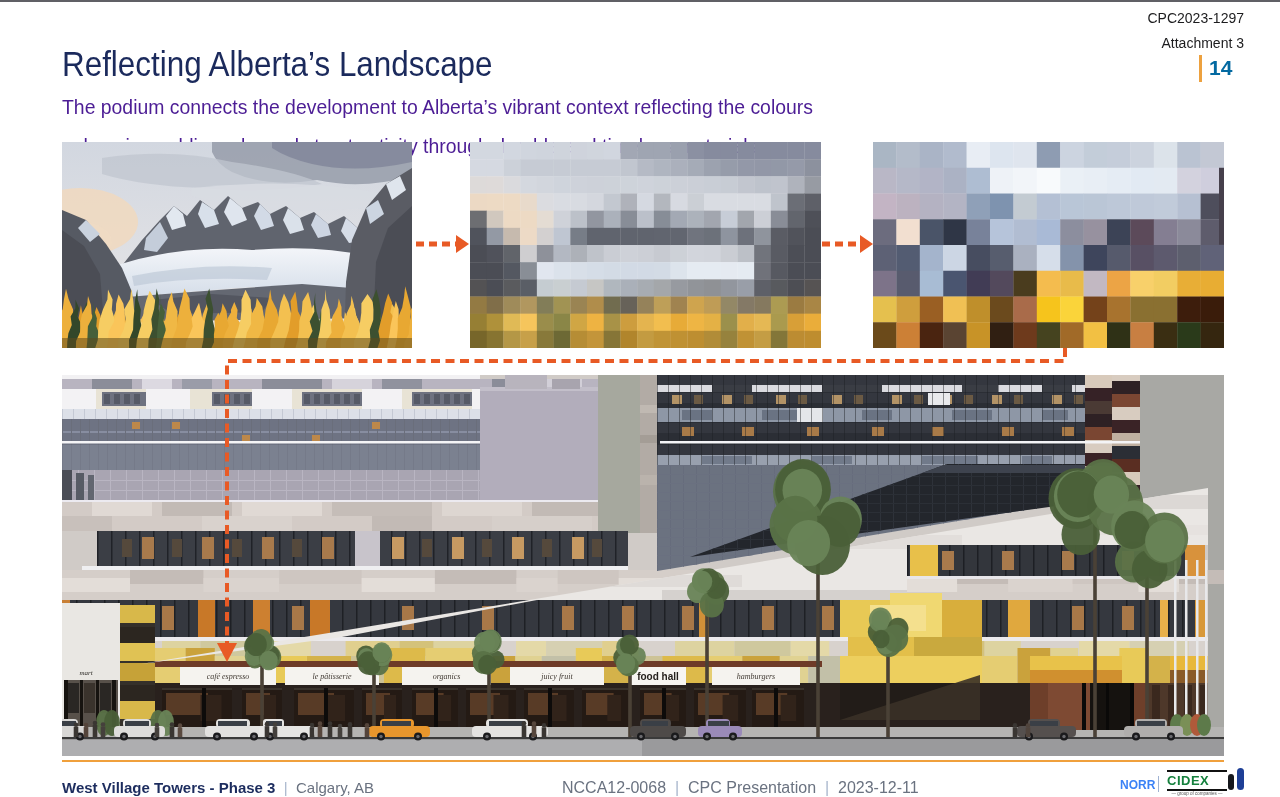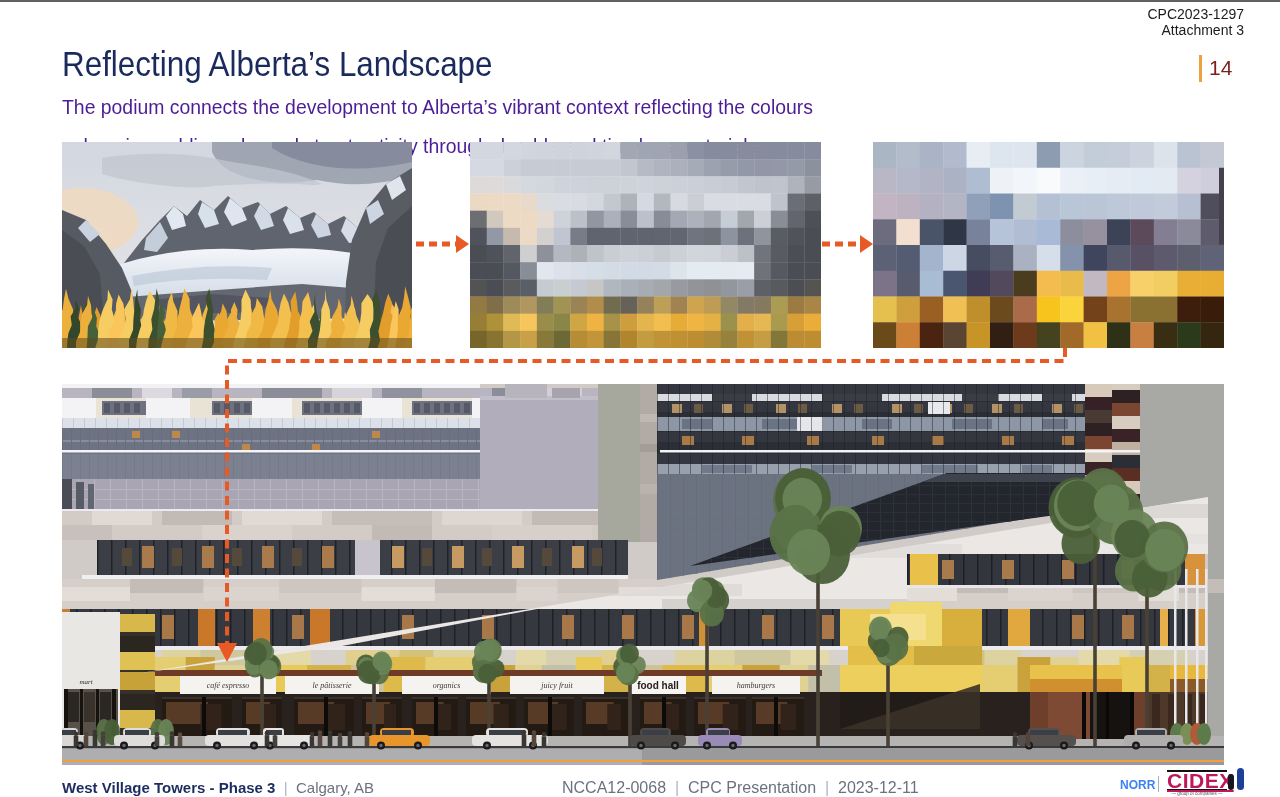--- a/index.html
+++ b/index.html
@@ -4,26 +4,26 @@
 <style>
 html,body{margin:0;padding:0;}
 body{width:1280px;height:797px;background:#ffffff;font-family:"Liberation Sans",sans-serif;position:relative;overflow:hidden;}
 .abs{position:absolute;}
 </style>
 </head>
 <body>
 
 <div class="abs" style="left:0;top:0;width:1280px;height:2px;background:#606065;"></div>
 
-<div class="abs" style="right:36px;top:6px;text-align:right;font-size:14px;line-height:16px;color:#1c1c1e;">CPC2023-1297<br>Attachment 3</div>
+<div class="abs" style="right:36px;top:6px;text-align:right;font-size:14px;line-height:25px;color:#1c1c1e;">CPC2023-1297<br>Attachment 3</div>
 
 <div class="abs" style="left:62px;top:44px;font-size:35px;font-weight:500;color:#1b2a5c;line-height:40px;transform:scaleX(0.897);transform-origin:0 0;white-space:nowrap;">Reflecting Alberta’s Landscape</div>
 
 <div class="abs" style="left:1199px;top:55px;width:2.5px;height:27px;background:#eda13f;"></div>
-<div class="abs" style="left:1209px;top:56px;font-size:21px;font-weight:normal;color:#7f1d1d;">14</div>
+<div class="abs" style="left:1209px;top:56px;font-size:21px;font-weight:bold;color:#0369a1;">14</div>
 
 <div class="abs" style="left:62px;top:88px;font-size:19.4px;line-height:39px;color:#4c1d95;">The podium connects the development to Alberta’s vibrant context reflecting the colours<br>enhancing public realm and street activity through durable and timeless materials</div>
 
 <div class="abs" style="left:62px;top:142px;width:350px;height:206px;overflow:hidden;" id="img1">
 <svg width="350" height="206" viewBox="0 0 350 206">
 <defs>
 <linearGradient id="sky" x1="0" y1="0" x2="0" y2="1">
 <stop offset="0" stop-color="#d2d7e0"></stop>
           <stop offset="0.55" stop-color="#dfe0e4"></stop>
           <stop offset="1" stop-color="#eae6e2"></stop>
@@ -532,21 +532,21 @@
 <svg class="abs" style="left:414px;top:232px;" width="56" height="24" viewBox="0 0 56 24">
 <line x1="2" y1="12" x2="42" y2="12" stroke="#e85a25" stroke-width="5" stroke-dasharray="8 5"></line>
 <path d="M42,3 L55,12 L42,21 Z" fill="#e85a25"></path>
 </svg>
 
 <svg class="abs" style="left:822px;top:232px;" width="52" height="24" viewBox="0 0 52 24">
 <line x1="0" y1="12" x2="38" y2="12" stroke="#e85a25" stroke-width="5" stroke-dasharray="8 5"></line>
 <path d="M38,3 L51,12 L38,21 Z" fill="#e85a25"></path>
 </svg>
 
-<div class="abs" style="left:62px;top:375px;width:1162px;height:381px;margin-top:9px;" id="bldg">
+<div class="abs" style="left:62px;top:375px;width:1162px;height:381px;" id="bldg">
 <svg width="1162" height="381" viewBox="0 0 1162 381">
 
 <rect x="0.0" y="0.0" width="1162.0" height="381.0" fill="#d0cbc7"></rect>
 <rect x="0.0" y="0.0" width="418.0" height="5.0" fill="#f2f1f3"></rect>
 
 <rect x="0.0" y="4.0" width="536.0" height="10.0" fill="#b8b4c0"></rect>
 <rect x="30.0" y="4.0" width="40.0" height="10.0" fill="#8b8d99"></rect>
 <rect x="120.0" y="4.0" width="30.0" height="10.0" fill="#9a9ca8"></rect>
 <rect x="200.0" y="4.0" width="60.0" height="10.0" fill="#8b8d99"></rect>
 <rect x="320.0" y="4.0" width="40.0" height="10.0" fill="#90929e"></rect>
@@ -1724,19 +1724,19 @@
 <div class="abs" style="left:62px;top:760px;width:1162px;height:2px;background:#f0a03c;"></div>
 
 <div class="abs" style="left:62px;top:779px;font-size:15px;color:#6a7280;"><span style="font-weight:bold;color:#1c2c5e;">West Village Towers - Phase 3</span><span style="color:#a8b6cc;"> &nbsp;|&nbsp; </span>Calgary, AB</div>
 
 <div class="abs" style="left:562px;top:779px;font-size:16px;color:#6a7280;">NCCA12-0068<span style="color:#a8b6cc;"> &nbsp;|&nbsp; </span>CPC Presentation<span style="color:#a8b6cc;"> &nbsp;|&nbsp; </span>2023-12-11</div>
 
 <div class="abs" style="left:1120px;top:778px;font-size:12px;font-weight:bold;color:#3b82f6;">NORR</div>
 <div class="abs" style="left:1158px;top:776px;width:1px;height:16px;background:#9fb2d2;"></div>
 
 <div class="abs" style="left:1167px;top:770px;width:60px;">
-<div style="border-top:2px solid #111;border-bottom:2px solid #111;font-size:21px;font-weight:bold;color:#be185d;letter-spacing:0.5px;line-height:17px;text-decoration:underline;">CIDEX</div>
+<div style="border-top:2px solid #111;border-bottom:2px solid #111;font-size:13px;font-weight:bold;color:#15803d;letter-spacing:0.5px;line-height:17px;">CIDEX</div>
 <div style="font-size:4.5px;color:#555;text-align:center;">— group of companies —</div>
 </div>
 <svg class="abs" style="left:1228px;top:768px;" width="18" height="22" viewBox="0 0 18 22">
 <rect x="0" y="6" width="6" height="16" rx="3" fill="#16181d"></rect>
 <rect x="9" y="0" width="7" height="22" rx="3.5" fill="#1e3f96"></rect>
 </svg>
 
 </body></html>

